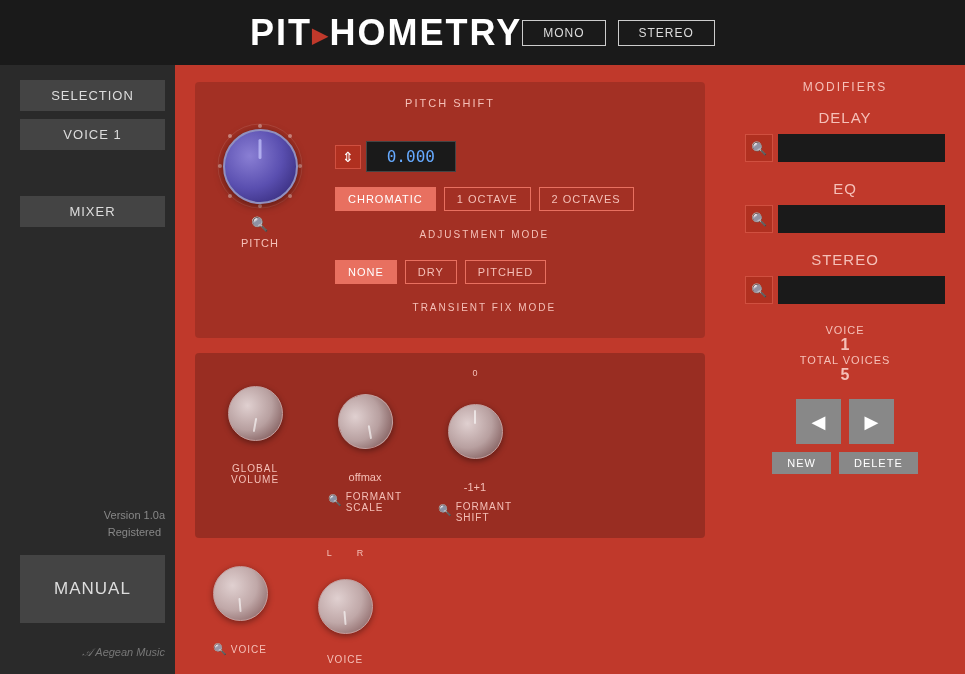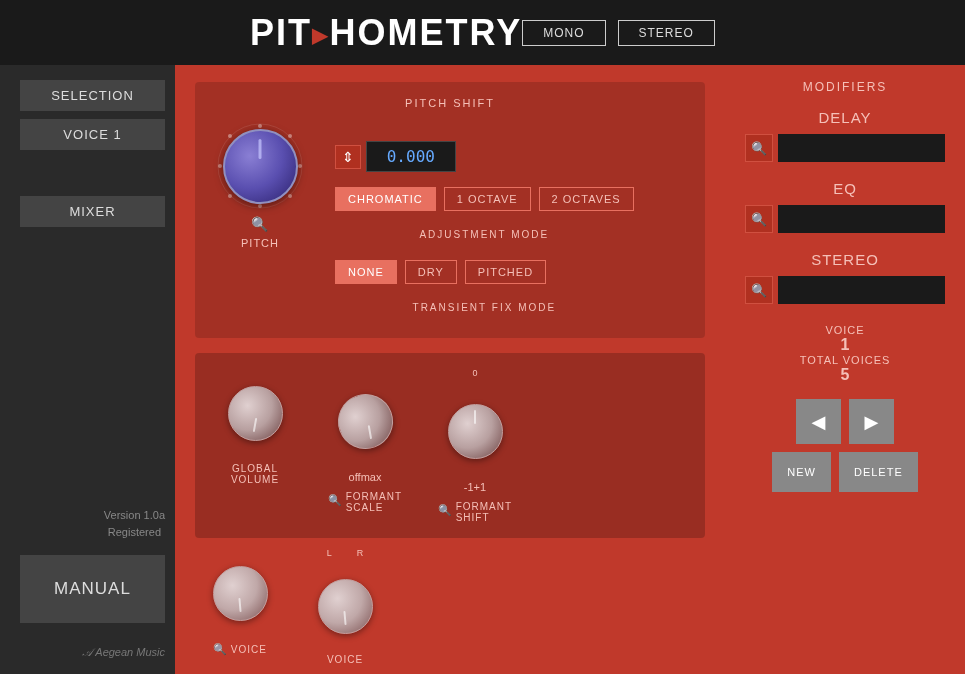--- a/index.html
+++ b/index.html
@@ -448,21 +448,21 @@
       display: flex;
       justify-content: center;
       gap: 8px;
       margin-top: 8px;
     }
 
     .action-btn {
       background: #888;
       border: none;
       color: white;
-      padding: 14px 15px;
+      padding: 5px 15px;
       font-size: 11px;
       letter-spacing: 1px;
       cursor: pointer;
       font-family: Arial, sans-serif;
     }
 
     
     .knob-wrapper {
       position: relative;
       width: 90px;

